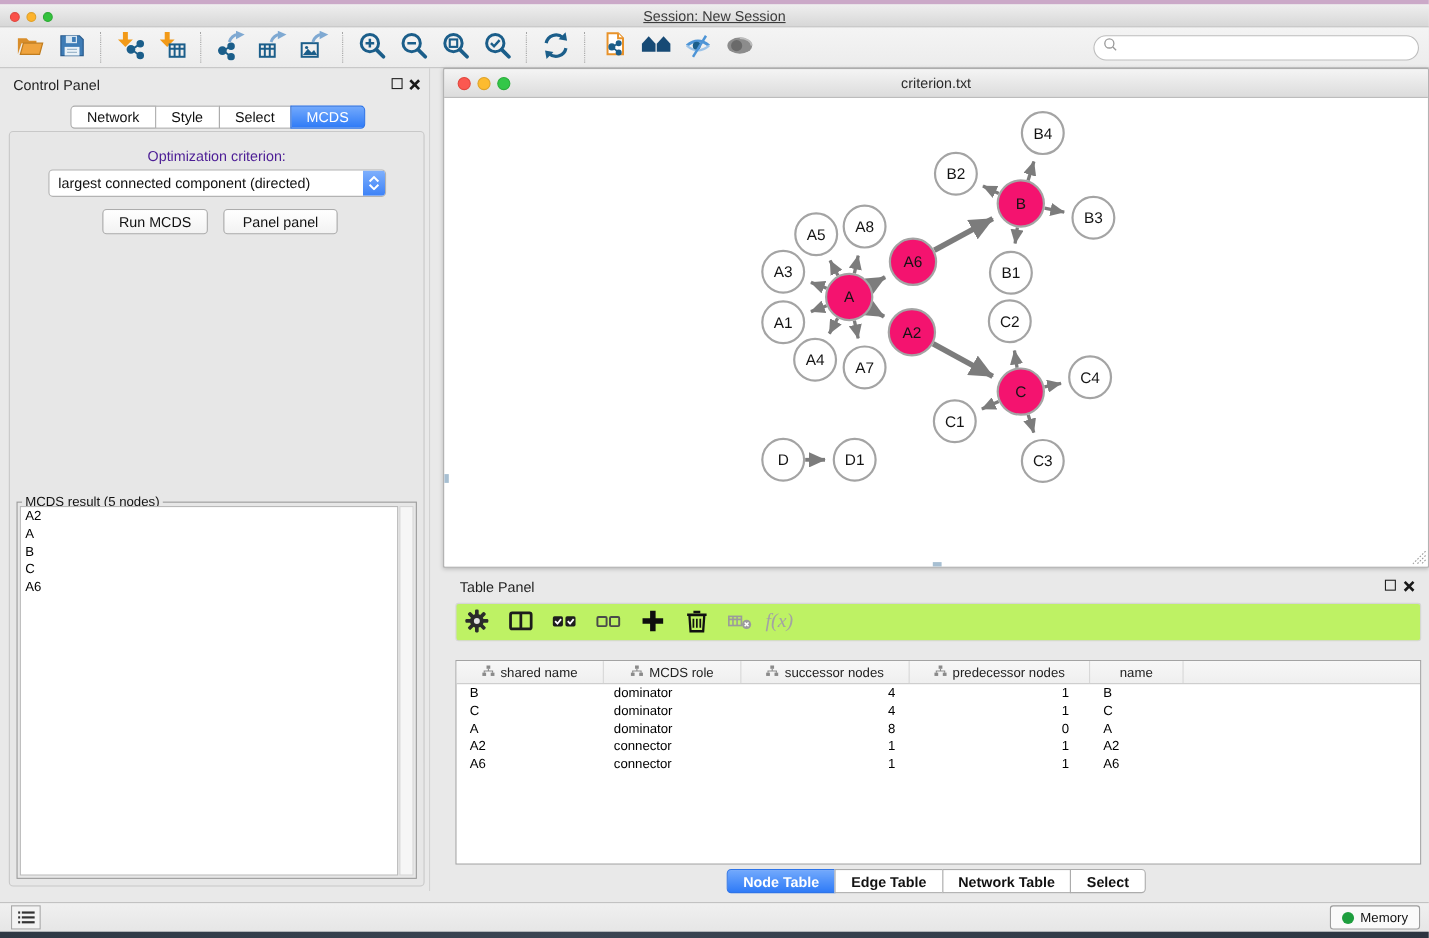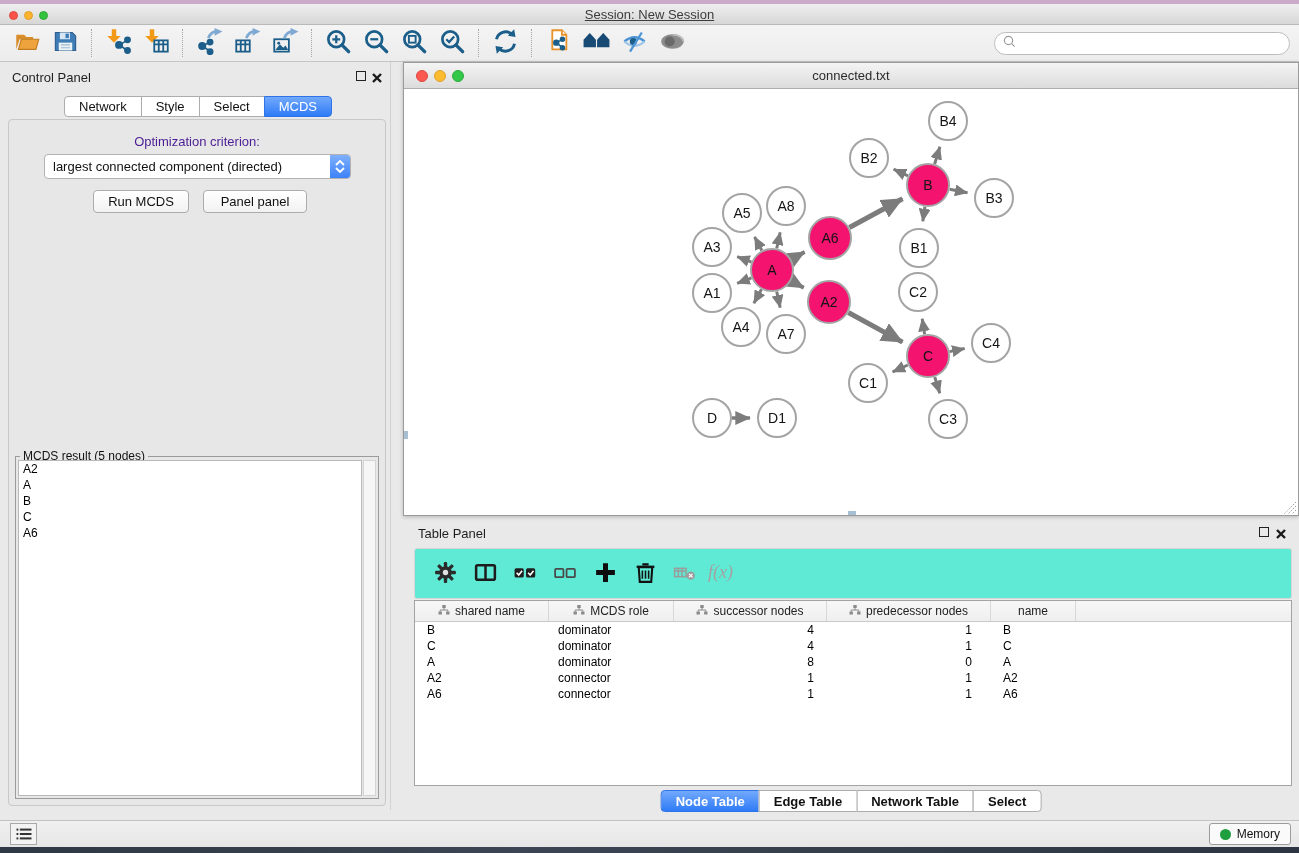--- a/index.html
+++ b/index.html
@@ -80,22 +80,22 @@
   .net-titlebar .title { position:absolute; left:0; right:0; top:5px; text-align:center;
     font-size:13px; color:#2B2B2B; }
   .net-canvas { position:absolute; left:0; top:26px; right:0; bottom:0; background:#FFF; }
   .resize-grip { position:absolute; right:1px; bottom:1px; width:13px; height:13px; }
   .edge-mark { position:absolute; background:#A7BFD2; }
 
   
   .table-panel { position:absolute; left:403px; top:520px; width:896px; height:297px; }
   .table-panel .panel-float { right:30px; }
   .table-panel .panel-close { right:12px; }
-  .tp-toolbar { position:absolute; left:11px; right:7px; top:28px; height:51px;
-    background:#5eead4; border:1px solid #D6D6D6; border-radius:3px; display:flex; align-items:center; padding-left:12px; gap:4px; }
+  .tp-toolbar { position:absolute; left:11px; right:7px; top:28px; height:35px;
+    background:#bef264; border:1px solid #D6D6D6; border-radius:3px; display:flex; align-items:center; padding-left:0; gap:4px; }
   .tp-btn { width:36px; height:36px; display:flex; align-items:center; justify-content:center; background:transparent; border:none; }
 
   .node-table { position:absolute; left:11px; right:7px; top:80px; height:186px;
     background:#FFF; border:1px solid #A3A3A3; overflow:hidden; font-size:12px; }
   .t-header { display:grid; grid-template-columns:134px 125px 153px 164px 85px 1fr; height:21px;
     background:linear-gradient(#F7F7F7,#EFEFEF); border-bottom:1px solid #C9C9C9; }
   .t-header .hcell { display:flex; align-items:center; justify-content:center; gap:5px;
     border-right:1px solid #D8D8D8; color:#222; font-size:12px; overflow:hidden; }
   .t-header .hcell:last-child { border-right:none; }
   .t-row { display:grid; grid-template-columns:134px 125px 153px 164px 85px 1fr; height:16px; line-height:16px; color:#000; }
@@ -336,21 +336,21 @@
         <div class="result-scroll"></div>
       </div>
     </div>
   </div>
 
   <div class="net-frame">
     <div class="net-titlebar">
       <span class="ntl red"></span>
       <span class="ntl yellow"></span>
       <span class="ntl green"></span>
-      <div class="title">connected.txt</div>
+      <div class="title">criterion.txt</div>
     </div>
     <div class="net-canvas">
       <svg id="graph-svg" width="896" height="428" viewBox="403 88 896 428">
           <defs>
             <marker id="arr" markerUnits="strokeWidth" markerWidth="4.6" markerHeight="4" refX="4.2" refY="2" orient="auto">
               <path d="M0,0 L4.4,2 L0,4 Z" fill="#7C7C7C"></path>
             </marker>
           </defs>
           <line x1="760.8" y1="249.5" x2="753.6" y2="235.9" stroke="#7C7C7C" stroke-width="3" marker-end="url(#arr)"></line>
           <line x1="775.7" y1="247.5" x2="779.2" y2="231.4" stroke="#7C7C7C" stroke-width="3" marker-end="url(#arr)"></line>

